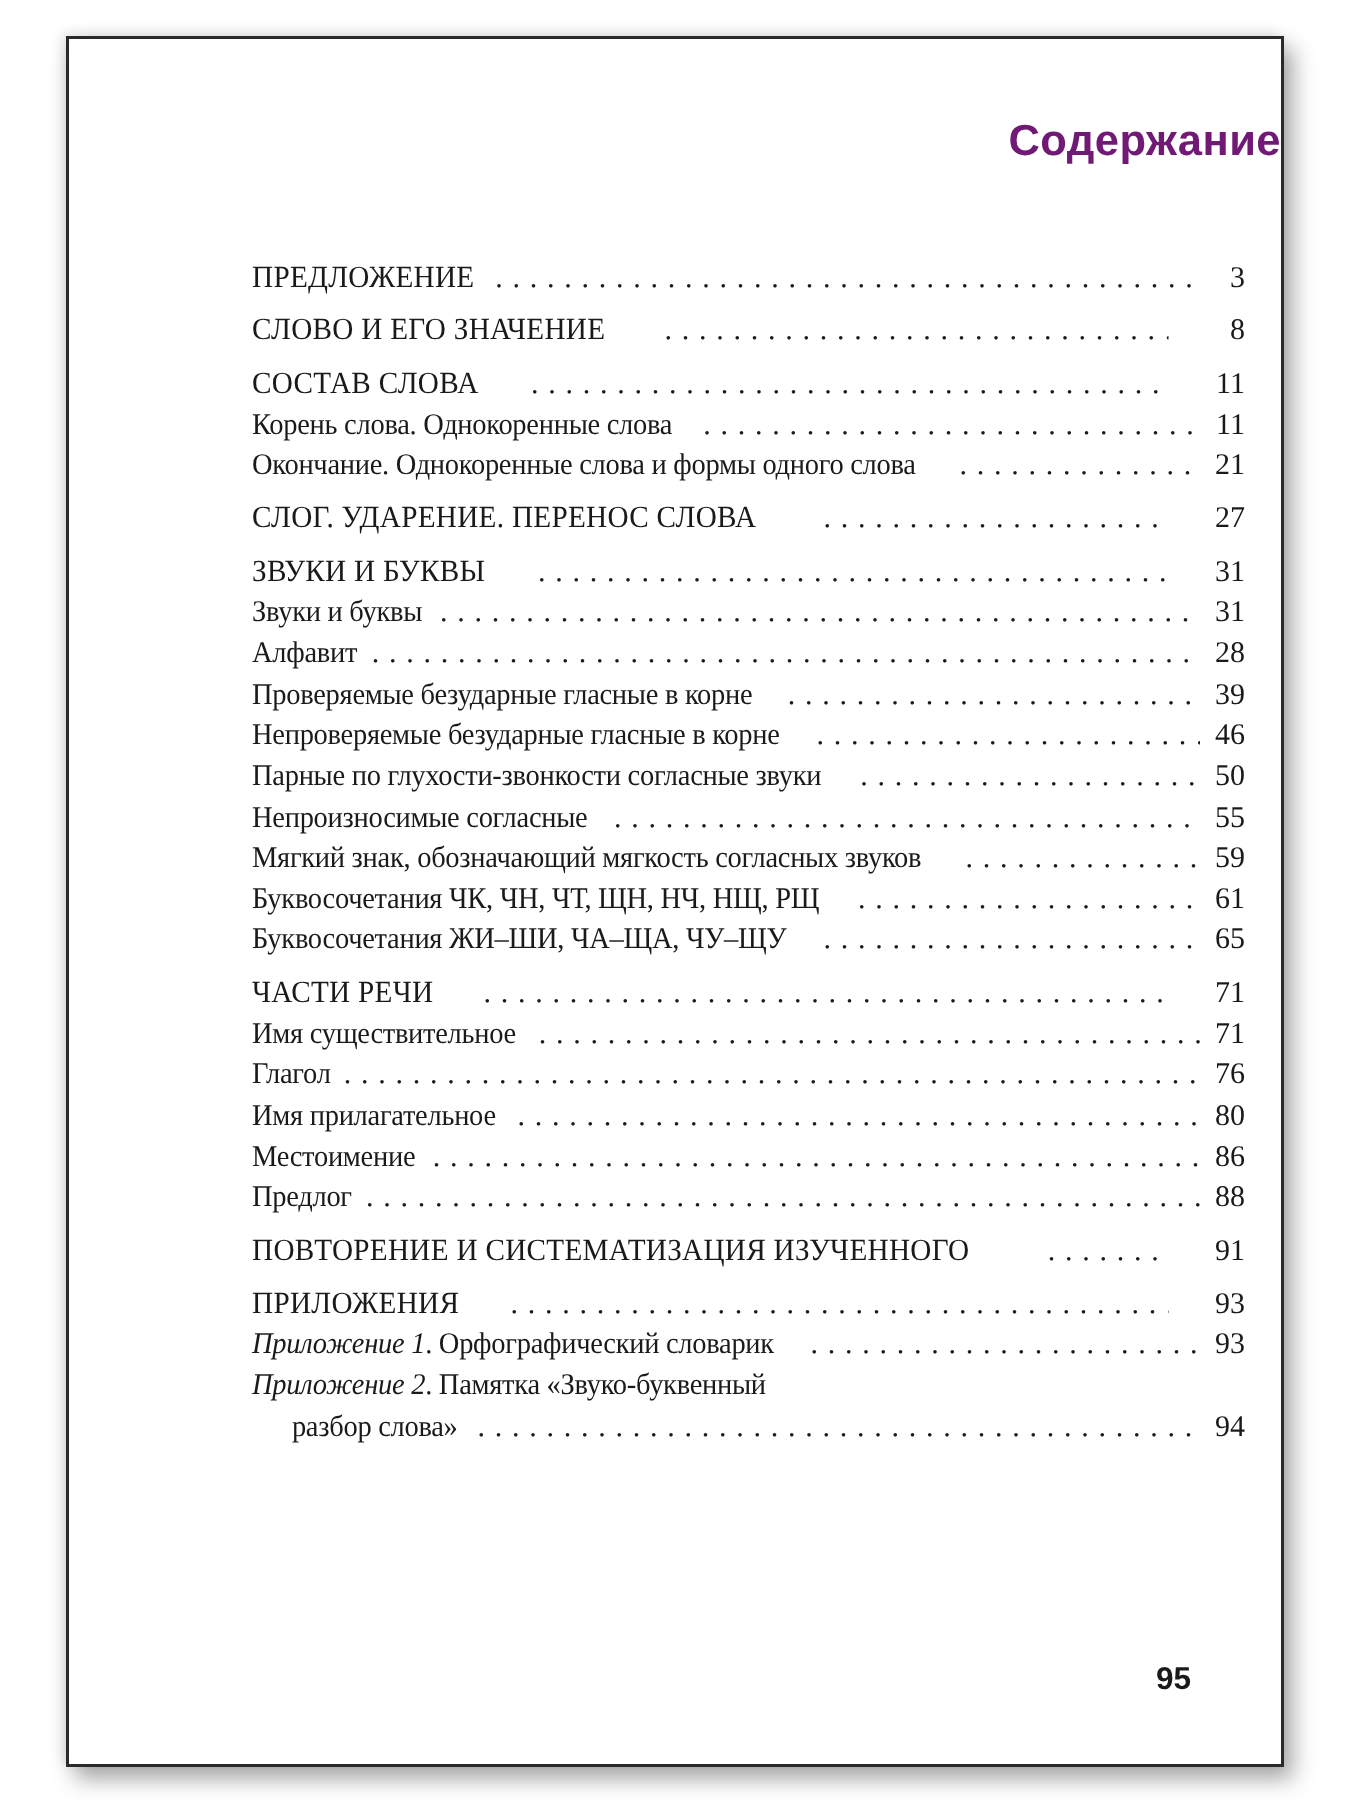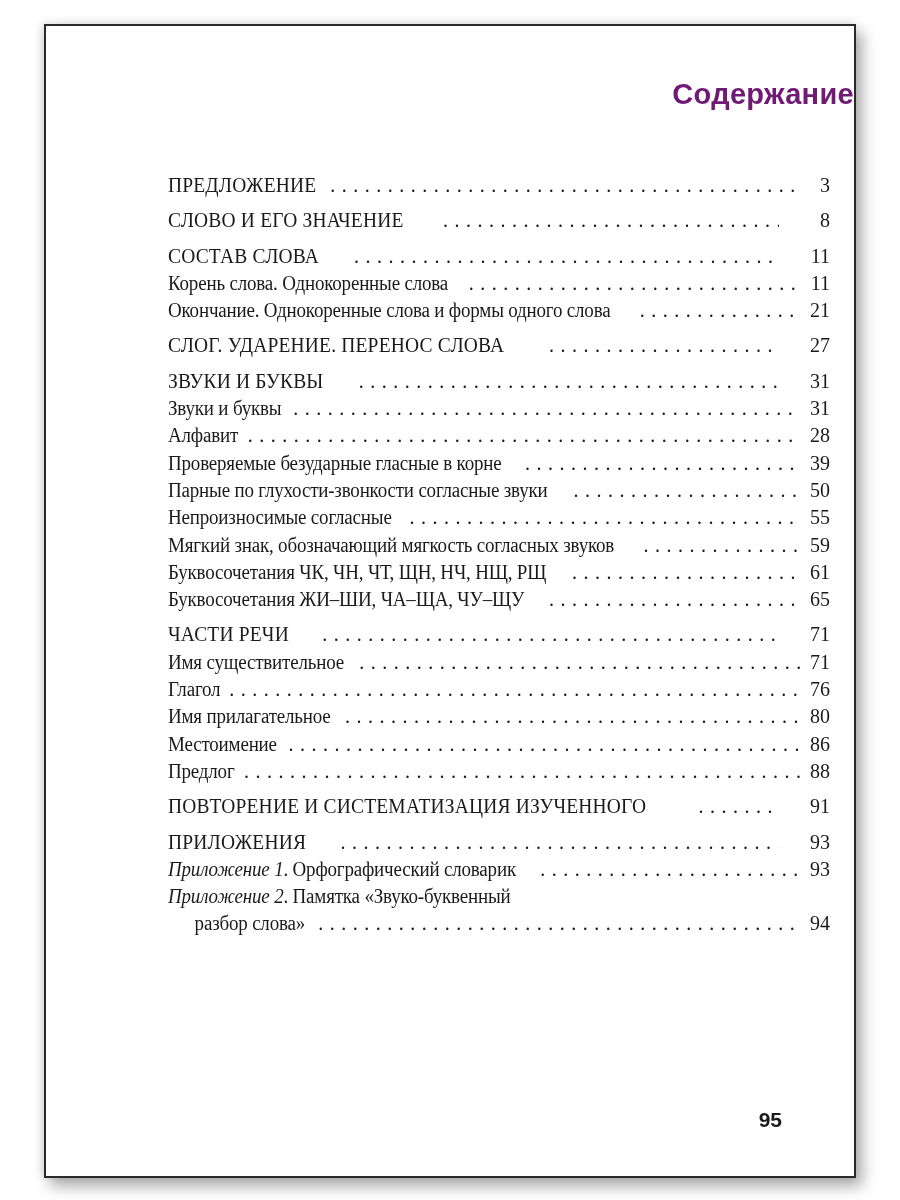--- a/index.html
+++ b/index.html
@@ -83,21 +83,21 @@
     }
     .row .page-num {
       flex: 0 0 auto;
       font-family: "Liberation Serif", serif;
       font-size: 20px;
       text-align: right;
       min-width: 22px;
     }
     .folio {
       position: absolute;
-      right: 72px;
+      right: 60px;
       bottom: 44px;
       font-family: "Liberation Sans", sans-serif;
       font-weight: bold;
       font-size: 21px;
       color: #1a1a1a;
     }
   </style>
 </head>
 <body>
 
@@ -149,20 +149,25 @@
       <span class="label">Алфавит</span>
       <span class="dots"></span>
       <span class="page-num">28</span>
     </div>
     <div class="row">
       <span class="label">Проверяемые безударные гласные в корне</span>
       <span class="dots"></span>
       <span class="page-num">39</span>
     </div>
     <div class="row">
+      <span class="label">Непроверяемые безударные гласные в корне</span>
+      <span class="dots"></span>
+      <span class="page-num">46</span>
+    </div>
+    <div class="row">
       <span class="label">Парные по глухости-звонкости согласные звуки</span>
       <span class="dots"></span>
       <span class="page-num">50</span>
     </div>
     <div class="row">
       <span class="label">Непроизносимые согласные</span>
       <span class="dots"></span>
       <span class="page-num">55</span>
     </div>
     <div class="row">

